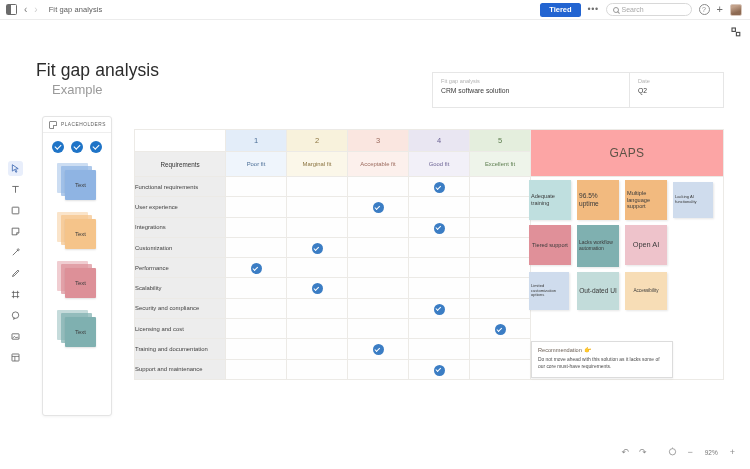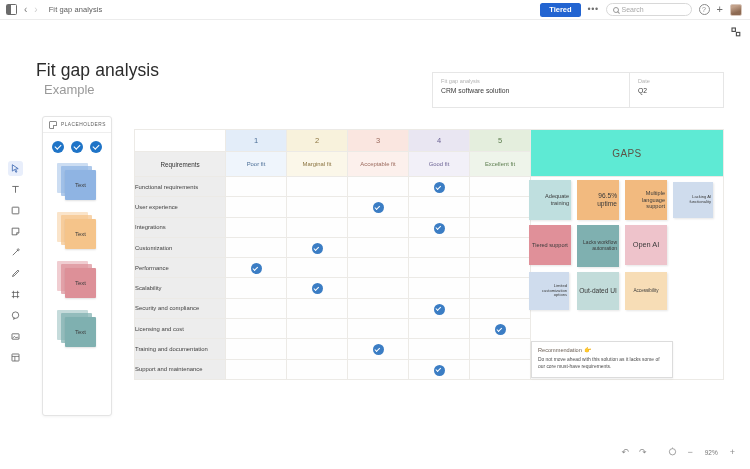--- a/index.html
+++ b/index.html
@@ -72,21 +72,21 @@
   .chk::after { content:""; width: 5px; height: 2.6px; border-left: 1.6px solid #fff; border-bottom: 1.6px solid #fff; transform: rotate(-45deg) translate(0.4px,-0.6px); }
   .stacks { display: flex; flex-direction: column; align-items: center; gap: 11px; padding-top: 6px; }
   .stack { position: relative; width: 40px; height: 38px; cursor: pointer; }
   .stack .l { position: absolute; width: 31px; height: 30px; border-radius: 1px; }
   .stack .l1 { left: 0; top: 0; opacity: .45; }
   .stack .l2 { left: 4px; top: 3px; opacity: .72; }
   .stack .l3 { left: 8px; top: 7px; opacity: 1; display:flex; align-items:center; justify-content:center; font-size: 6px; color: #3d3d3d; box-shadow: 0 1px 2px rgba(0,0,0,.12); }
 
   
   .doc-h1 { position: absolute; left: 36px; top: 60px; font-size: 17.5px; color: #2b2b2b; letter-spacing: .1px; }
-  .doc-h2 { position: absolute; left: 44px; top: 82px; font-size: 13px; color: #9a9a9a; }
+  .doc-h2 { position: absolute; left: 52px; top: 82px; font-size: 13px; color: #9a9a9a; }
 
   
   .infobox {
     position: absolute; left: 432px; top: 72px; width: 292px; height: 36px;
     border: 1px solid #e6e6e6; background: #fff; display: flex;
   }
   .info-cell { padding: 5px 8px; }
   .info-cell.a { width: 197px; border-right: 1px solid #e6e6e6; }
   .info-cell.b { flex: 1; }
   .info-lbl { font-size: 5.6px; color: #b3b3b3; margin-bottom: 3px; }
@@ -95,32 +95,32 @@
   
   .grid { position: absolute; left: 134px; top: 129px; width: 590px; border-collapse: collapse; table-layout: fixed; }
   .grid td, .grid th { border: 1px solid #eceae6; padding: 0; font-weight: normal; }
   .c-req { width: 91px; }
   .c-num { width: 61px; }
   .c-gap { width: 193px; }
   .hdr-num { height: 22px; text-align: center; font-size: 7.5px; color: #5a5a5a; }
   .hdr-lbl { height: 25px; text-align: center; font-size: 5.9px; }
   .hdr-req { background: #eeeeee; text-align: center; font-size: 6.3px; color: #333; font-weight: bold; }
   .hdr-blank { background: #fff; }
-  .gaps-cell { background: #5eead4; text-align: center; font-size: 10px; color: #5d5246; letter-spacing: .4px; vertical-align: middle; }
+  .gaps-cell { background: #fca5a5; text-align: center; font-size: 12px; color: #5d5246; letter-spacing: .4px; vertical-align: middle; }
   .row-lbl { background: #ededed; font-size: 5.9px; color: #3f3f3f; padding: 0 7px; height: 20.3px; }
   .cell { height: 20.3px; text-align: center; background: #fefefe; }
   .cell .mark { width: 11px; height: 11px; border-radius: 50%; background: #3b7dc4; display: inline-flex; align-items: center; justify-content: center; vertical-align: middle; }
   .cell .mark::after { content:""; width: 4.4px; height: 2.4px; border-left: 1.5px solid #fff; border-bottom: 1.5px solid #fff; transform: rotate(-45deg) translate(0.3px,-0.5px); }
   .gap-col { background: #fff; }
 
   
   .notes { position: absolute; left: 529px; top: 180px; width: 195px; height: 130px; }
   .note {
     position: absolute; display: flex; align-items: center; justify-content: center;
-    text-align: right; line-height: 1.18; color: #3a3a3a; padding: 2px;
+    text-align: left; line-height: 1.18; color: #3a3a3a; padding: 2px;
     box-shadow: 1px 1px 2px rgba(0,0,0,0.10); cursor: pointer;
   }
 
   
   .recbox {
     position: absolute; left: 531px; top: 341px; width: 142px; height: 37px;
     background: #fff; border: 1px solid #dcdcdc; padding: 4px 6px;
     box-shadow: 0 1px 2px rgba(0,0,0,0.07);
   }
   .rec-head { font-size: 5.6px; color: #6b5f55; margin-bottom: 3px; display: flex; align-items: center; gap: 3px; }

